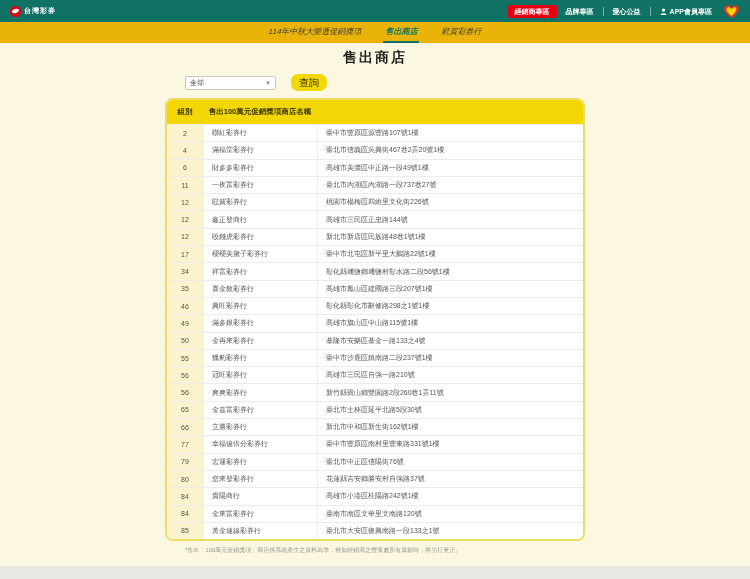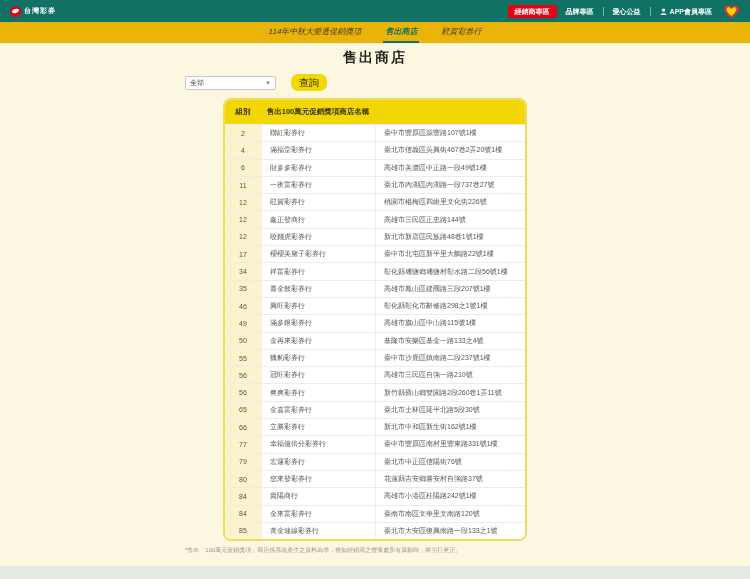--- a/index.html
+++ b/index.html
@@ -39,21 +39,21 @@
   .controls { width:380px; margin:7px auto 0; display:flex; align-items:center; }
   .select { width:91px; height:14px; background:#fff; border:1px solid #c9c9c9;
     border-radius:2px; display:flex; align-items:center; justify-content:space-between;
     padding:0 4px; font-size:7px; color:#444; cursor:pointer; }
   .caret { font-size:6px; color:#888; }
   .query-btn { margin-left:15px; background:#F3D808; border:none; border-radius:7px;
     font-size:10px; font-weight:normal; color:#2f2a00; padding:3.5px 8px; cursor:pointer;
     line-height:1; }
 
   
-  .table-wrap { width:304px; margin:7px auto 0; border:2px solid #EDDC63;
+  .table-wrap { width:420px; margin:7px auto 0; border:2px solid #EDDC63;
     border-radius:8px; overflow:hidden; background:#fff; }
   .thead { display:grid; grid-template-columns:36px 114px 1fr; background:#F2D704;
     height:24px; align-items:center; }
   .th { font-size:7.5px; font-weight:bold; color:#3a3510; text-align:center; }
   .trow { display:grid; grid-template-columns:36px 114px 1fr; height:17.3px;
     border-top:1px solid #ECECEC; align-items:center; background:#fff; }
   .td { font-size:7px; color:#555; height:100%; display:flex; align-items:center;
     overflow:hidden; white-space:nowrap; }
   .td.c1 { background:#FBF3CD; justify-content:center; }
   .td.c2, .td.c3 { padding-left:8px; border-left:1px solid #F0F0F0; }

